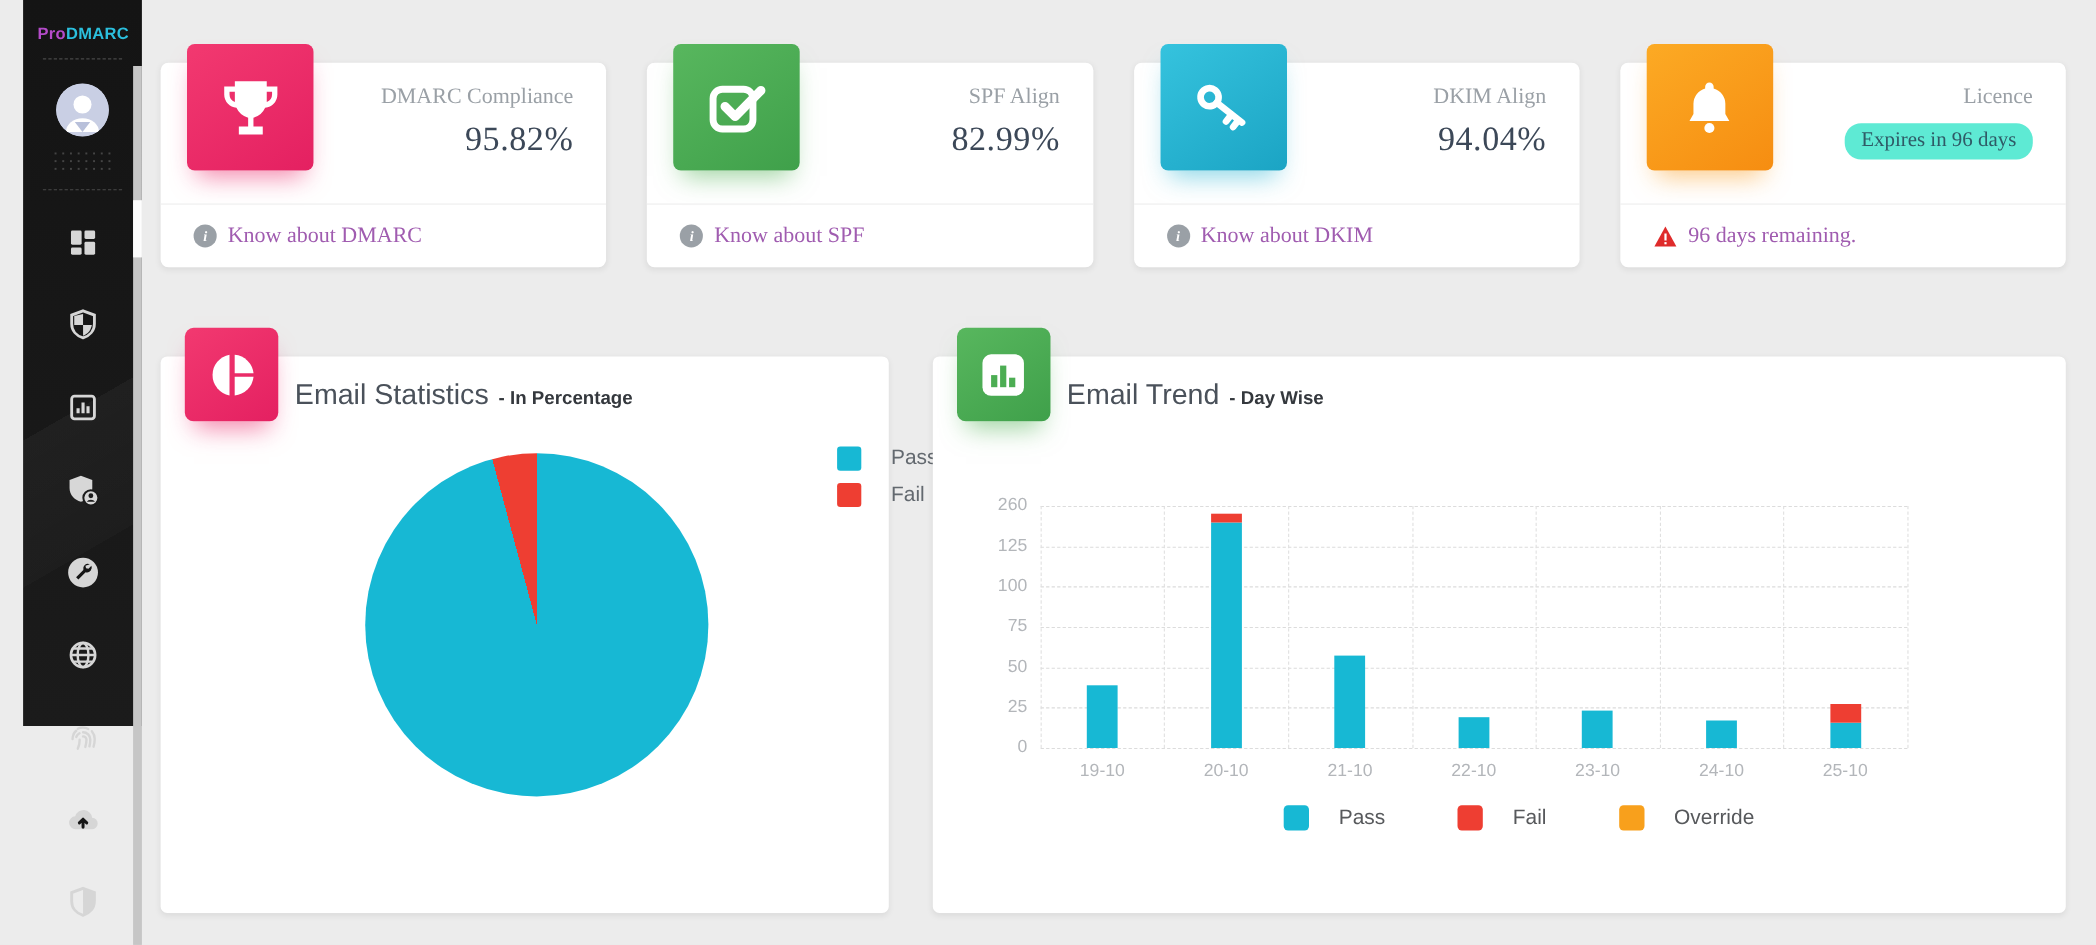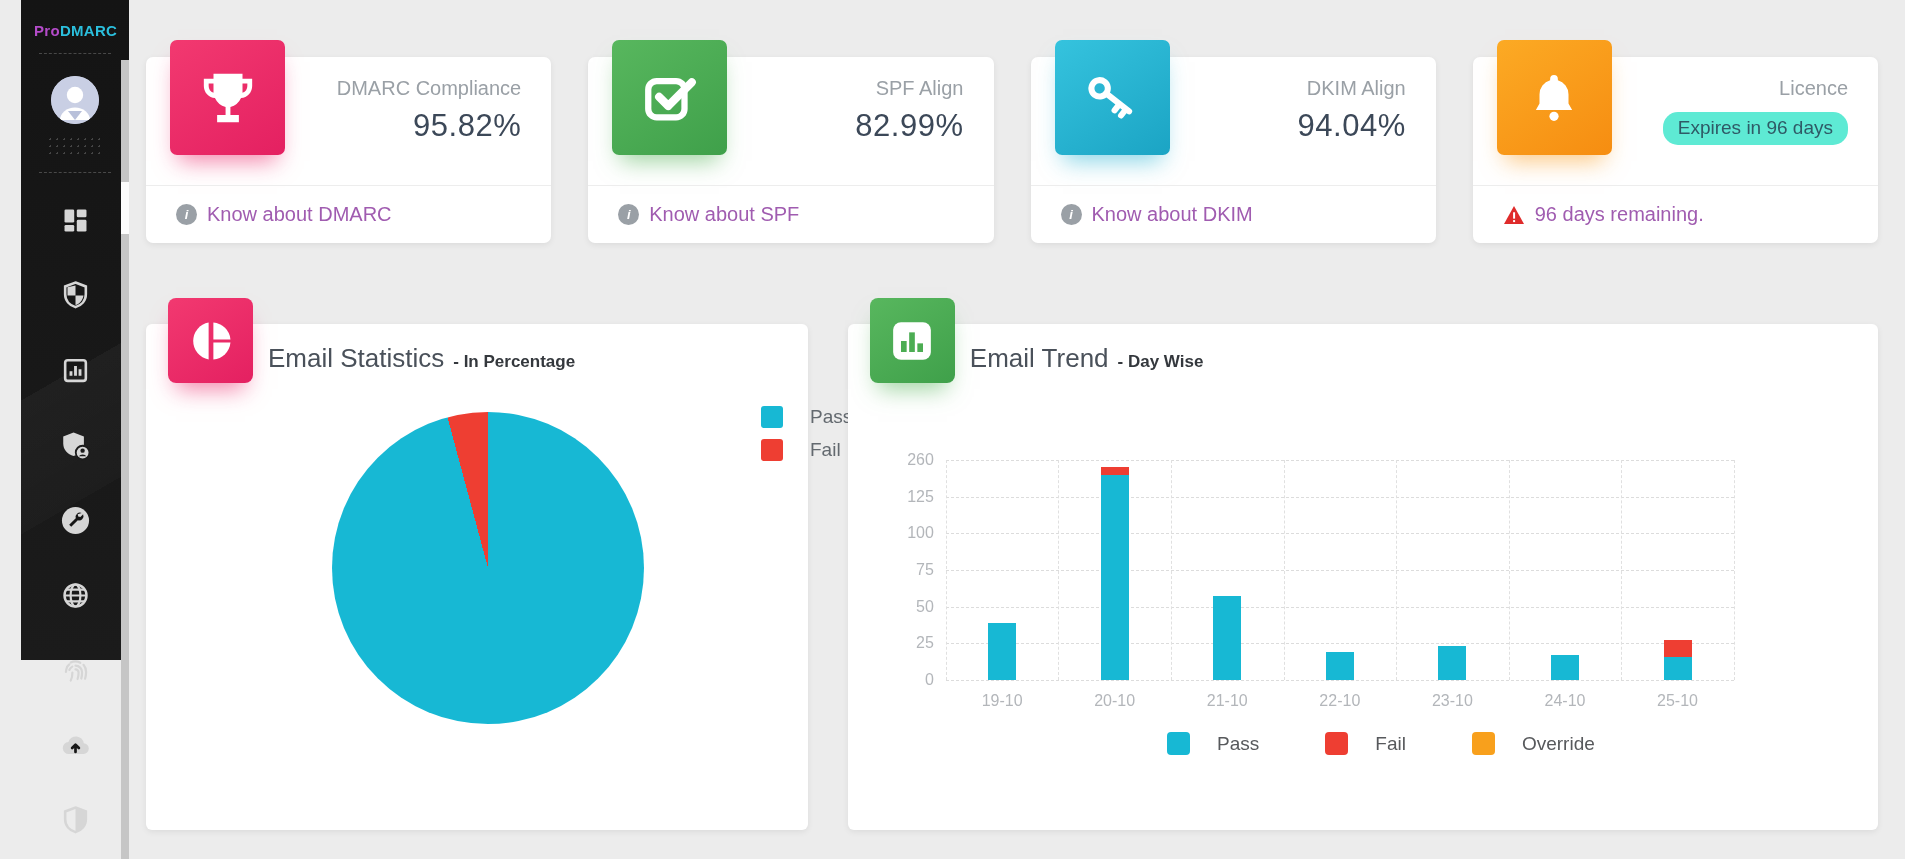--- a/index.html
+++ b/index.html
@@ -18,21 +18,21 @@
   .sb-dots { width:56px; height:22px; margin:12px auto 0 auto; opacity:.25;
     background-image:radial-gradient(rgba(255,255,255,.8) 1px, transparent 1px); background-size:7px 7px; }
   .sb-nav { margin-top:10px; display:flex; flex-direction:column; }
   .nav-item { height:75px; display:flex; align-items:center; justify-content:center; cursor:pointer; }
   .nav-item svg { width:31px; height:31px; }
   .sb-scrollbar { position:absolute; right:0; top:60px; width:8px; height:799px; background:#c6c6c6; }
   .sb-thumb { position:absolute; top:122px; left:0; width:8px; height:52px; background:#fdfdfd; }
 
   
   .main { margin-left:108px; }
-  .cards-row { display:grid; grid-template-columns:repeat(4,1fr); gap:37px; padding:57px 27px 0 38px; }
+  .cards-row { display:grid; grid-template-columns:repeat(4,1fr); gap:37px; padding:57px 27px 0 38px;font-family:Liberation Serif, serif; }
   .stat-card { position:relative; background:#fff; border-radius:7px; height:186px;
     box-shadow:0 2px 6px rgba(0,0,0,.07); }
   .icon-sq { position:absolute; top:-17px; left:24px; width:115px; height:115px; border-radius:7px;
     display:flex; align-items:center; justify-content:center; }
   .icon-sq svg { width:58px; height:58px; }
   .sq-pink   { background:linear-gradient(145deg,#f23970,#e42061); box-shadow:0 14px 22px -8px rgba(233,30,99,.55); }
   .sq-green  { background:linear-gradient(145deg,#58b75e,#3fa04a); box-shadow:0 14px 22px -8px rgba(76,175,80,.55); }
   .sq-cyan   { background:linear-gradient(145deg,#35c3de,#1ba4c4); box-shadow:0 14px 22px -8px rgba(38,179,210,.55); }
   .sq-orange { background:linear-gradient(145deg,#fcaa24,#f68d11); box-shadow:0 14px 22px -8px rgba(249,155,29,.55); }
   .stat-label { padding:20px 30px 0 0; text-align:right; font-size:20px; color:#9aa0a6; }

